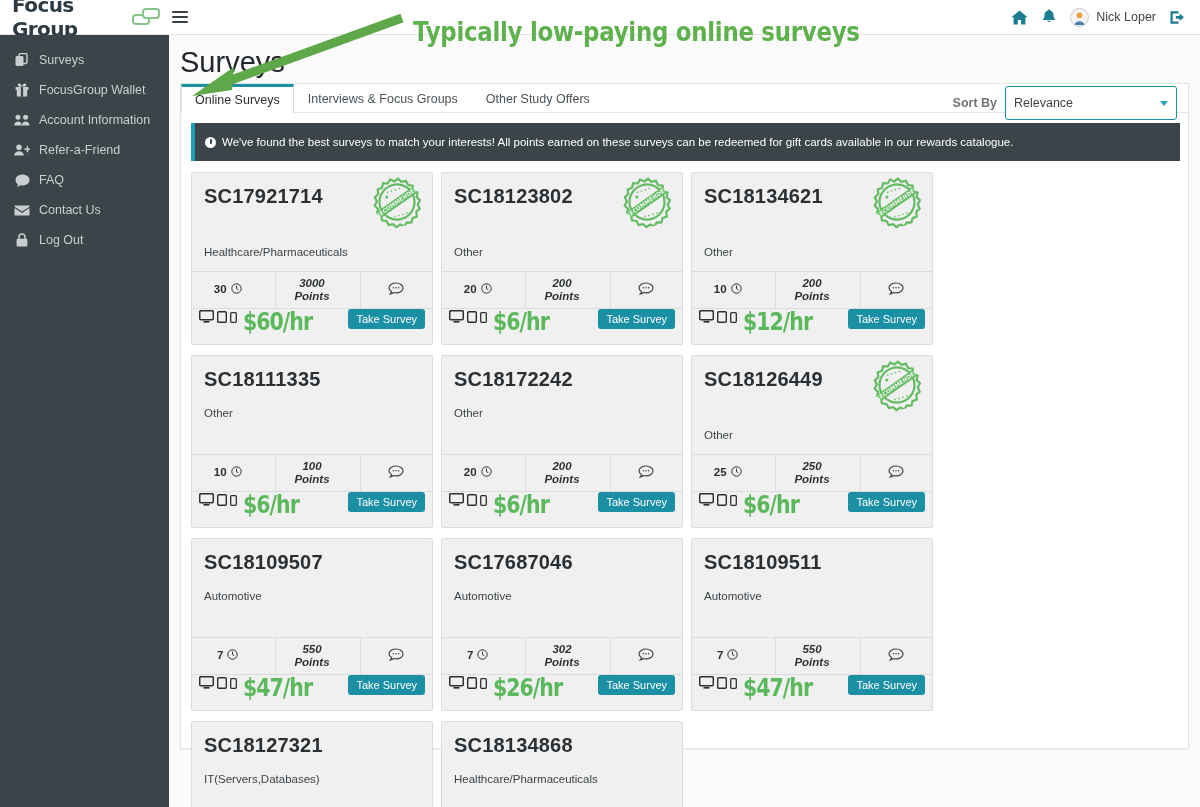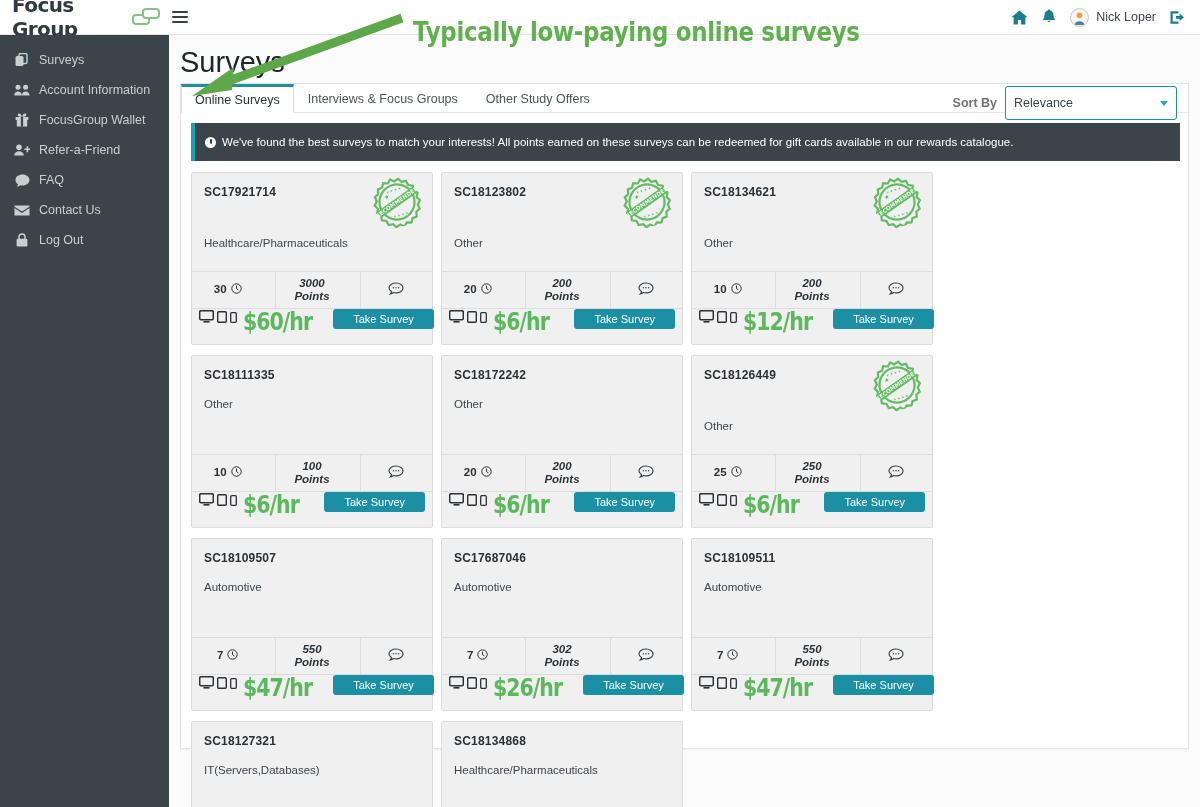--- a/index.html
+++ b/index.html
@@ -122,21 +122,21 @@
   
   .grid {
     position: absolute; left: 10px; top: 88px; width: 989px;
     display: flex; flex-wrap: wrap; gap: 10px 8px;
   }
   .survey-card {
     width: 242px; background: #f0f0f0; border: 1px solid #dcdcdc; border-radius: 2px;
     display: flex; flex-direction: column; position: relative;
   }
   .sc-top { height: 98px; padding: 12px 12px 0 12px; position: relative; }
-  .sc-id { font-size: 12px; font-weight: bold; color: #2b3034; letter-spacing: 0.2px; }
+  .sc-id { font-size: 20px; font-weight: bold; color: #2b3034; letter-spacing: 0.2px; }
   .sc-cat { font-size: 11.5px; color: #3d4449; margin-top: 38px; }
   .sc-cat.nobadge { margin-top: 16px; }
 
   .badge {
     position: absolute; right: 10px; top: 4px; width: 50px; height: 50px;
     transform: rotate(-17deg);
   }
 
   .sc-mid {
     display: flex; border-top: 1px solid #dcdcdc; border-bottom: 1px solid #dcdcdc;
@@ -157,21 +157,21 @@
   }
   .devices { display: flex; align-items: flex-end; gap: 3px; color: #2b3034; }
   .rate {
     font-family: "DejaVu Sans", sans-serif;
     font-weight: bold; font-size: 25px; color: #5cb85c; letter-spacing: -1.2px;
     line-height: 1; transform: scaleX(0.82); transform-origin: left center;
     white-space: nowrap; flex: 1;
   }
   .take-btn {
     background: #1b8fa3; color: #ffffff; font-size: 11px; border-radius: 3px;
-    padding: 4px 20px; cursor: pointer; white-space: nowrap; margin-left: auto;
+    padding: 4px 8px; cursor: pointer; white-space: nowrap; margin-left: auto;
   }
 
   
   .anno-text {
     position: absolute; left: 413px; top: 17px; font-size: 26px; font-weight: bold;
     color: #5fb14e; font-family: "DejaVu Sans", sans-serif;
     transform: scaleX(0.88); transform-origin: left center; white-space: nowrap;
     letter-spacing: -0.3px;
   }
   .anno-arrow { position: absolute; left: 180px; top: 10px; pointer-events: none; }
@@ -225,45 +225,45 @@
 
   <div class="sidebar">
     <div class="nav-item">
       <span class="nav-icon">
         <svg width="14" height="14" viewBox="0 0 14 14">
             <rect x="0.5" y="3" width="8" height="10" rx="1.5" fill="currentColor"></rect>
             <rect x="4" y="0.5" width="8" height="10" rx="1.5" fill="none" stroke="currentColor" stroke-width="1.4"></rect>
           </svg>
       </span>
       <span>Surveys</span>
-    </div>
-    <div class="nav-item">
-      <span class="nav-icon">
-        <svg width="16" height="12" viewBox="0 0 16 12">
-            <circle cx="4" cy="3.2" r="2.5" fill="currentColor"></circle>
-            <circle cx="11.6" cy="3.2" r="2.5" fill="currentColor"></circle>
-            <path fill="currentColor" d="M0.2 11.5c0-2.4 1.7-4 3.8-4s3.8 1.6 3.8 4z M7.9 11.5c0-2.4 1.7-4 3.8-4s3.8 1.6 3.8 4z"></path>
-          </svg>
-      </span>
-      <span>Account Information</span>
     </div>
     <div class="nav-item">
       <span class="nav-icon">
         <svg width="14" height="14" viewBox="0 0 14 14">
             <rect x="0.6" y="4" width="12.8" height="3" fill="currentColor"></rect>
             <rect x="1.8" y="7" width="10.4" height="6.5" fill="currentColor"></rect>
             <rect x="5.9" y="4" width="2.2" height="9.5" fill="#3b4449"></rect>
             <path fill="currentColor" d="M4.2 0.4c1.4 0 2.3 1.4 2.8 3.2-2.5 0.3-4.3-0.4-4.3-1.7 0-0.9 0.6-1.5 1.5-1.5z M9.8 0.4c-1.4 0-2.3 1.4-2.8 3.2 2.5 0.3 4.3-0.4 4.3-1.7 0-0.9-0.6-1.5-1.5-1.5z"></path>
           </svg>
       </span>
       <span>FocusGroup Wallet</span>
     </div>
     <div class="nav-item">
       <span class="nav-icon">
         <svg width="16" height="12" viewBox="0 0 16 12">
+            <circle cx="4" cy="3.2" r="2.5" fill="currentColor"></circle>
+            <circle cx="11.6" cy="3.2" r="2.5" fill="currentColor"></circle>
+            <path fill="currentColor" d="M0.2 11.5c0-2.4 1.7-4 3.8-4s3.8 1.6 3.8 4z M7.9 11.5c0-2.4 1.7-4 3.8-4s3.8 1.6 3.8 4z"></path>
+          </svg>
+      </span>
+      <span>Account Information</span>
+    </div>
+    <div class="nav-item">
+      <span class="nav-icon">
+        <svg width="16" height="12" viewBox="0 0 16 12">
             <circle cx="5" cy="3.2" r="2.8" fill="currentColor"></circle>
             <path fill="currentColor" d="M0.2 11.6c0-2.6 2.1-4.3 4.8-4.3s4.8 1.7 4.8 4.3z"></path>
             <path fill="currentColor" d="M12.6 2.2h1.6v2.2h2.2v1.6h-2.2v2.2h-1.6V6H10.4V4.4h2.2z"></path>
           </svg>
       </span>
       <span>Refer-a-Friend</span>
     </div>
     <div class="nav-item">
       <span class="nav-icon">
         <svg width="15" height="13" viewBox="0 0 15 13">

